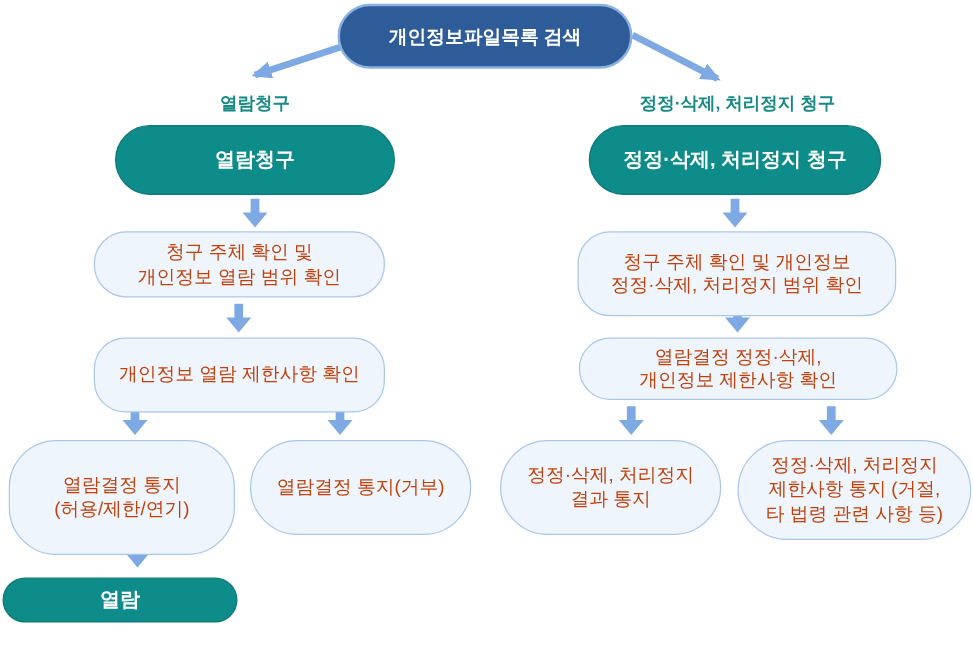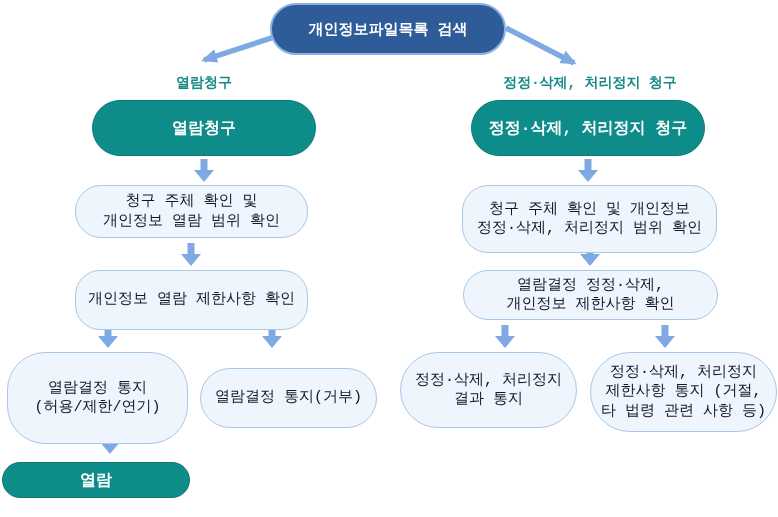--- a/index.html
+++ b/index.html
@@ -1,18 +1,18 @@
 <!DOCTYPE html>
 <html><head>
 <meta charset="utf-8">
 <style>
   html,body{margin:0;padding:0;background:#ffffff;}
   .canvas{
     position:relative;width:778px;height:517px;background:#ffffff;overflow:hidden;
-    font-family:Liberation Mono, monospace;
+    font-family:Liberation Sans, sans-serif;
   }
   .arrows{position:absolute;left:0;top:0;z-index:0;}
   .box{
     position:absolute;z-index:1;display:flex;flex-direction:column;
     align-items:center;justify-content:center;text-align:center;box-sizing:border-box;
   }
   .box div{white-space:nowrap;}
   
   .box-top{
     left:270px;top:3px;width:236px;height:52px;border-radius:26px;
@@ -22,29 +22,29 @@
   
   .teal{
     background:#0e8c8a;border:1px solid #0b7a78;color:#ffffff;
     font-weight:bold;font-size:16px;
   }
   .teal-left{left:92px;top:100px;width:224px;height:56px;border-radius:28px;}
   .teal-right{left:471px;top:100px;width:234px;height:56px;border-radius:28px;}
   .teal-final{left:2px;top:462px;width:188px;height:36px;border-radius:26px;}
   
   .light{
-    background:#eef5fc;border:1.5px solid #a9c7e9;color:#0f172a;
+    background:#eef5fc;border:1.5px solid #a9c7e9;color:#c2410c;
     font-size:15px;line-height:1.3;
   }
   .l-step1{left:75px;top:185px;width:233px;height:53px;border-radius:26px;}
   .r-step1{left:462px;top:185px;width:255px;height:68px;border-radius:26px;}
   .l-step2{left:75px;top:270px;width:233px;height:60px;border-radius:25px;}
   .r-step2{left:463px;top:270px;width:255px;height:50px;border-radius:25px;}
   .l-res1{left:7px;top:352px;width:181px;height:92px;border-radius:38px;}
-  .l-res2{left:200px;top:352px;width:177px;height:60px;border-radius:38px;margin-top:16px;}
+  .l-res2{left:200px;top:352px;width:177px;height:76px;border-radius:38px;}
   .r-res1{left:400px;top:352px;width:177px;height:76px;border-radius:38px;}
   .r-res2{left:590px;top:352px;width:187px;height:80px;border-radius:40px;}
   
   .branch-label{
     position:absolute;z-index:1;text-align:center;color:#178a86;
     font-weight:bold;font-size:14px;
   }
   .bl-left{left:134px;top:74px;width:140px;}
   .bl-right{left:465px;top:74px;width:250px;}
 </style>

